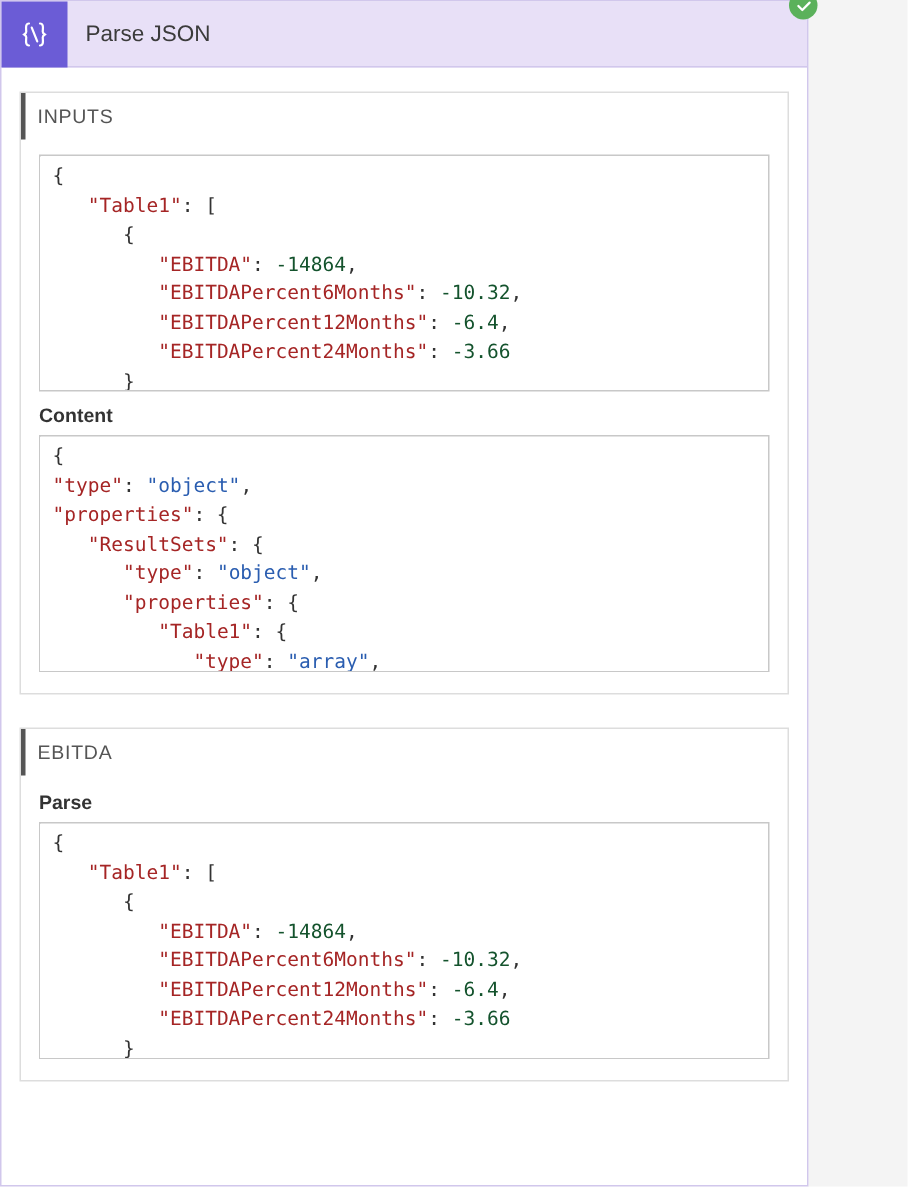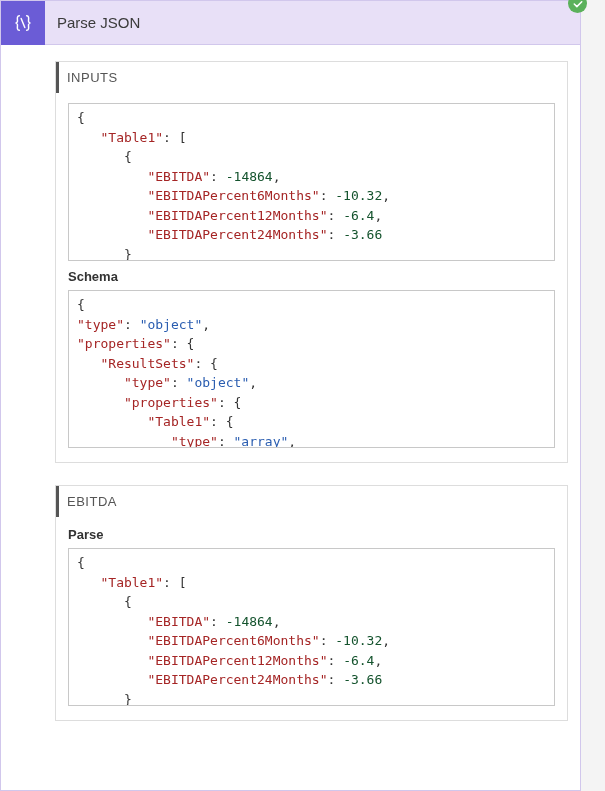--- a/index.html
+++ b/index.html
@@ -4,21 +4,21 @@
 <style>
 * { box-sizing: border-box; margin: 0; padding: 0; }
 body {
   font-family: "Segoe UI", Tahoma, Geneva, sans-serif;
   background: #f4f4f4;
   width: 605px;
   height: 791px;
   overflow: hidden;
 }
 .card {
-  width: 581px;
+  width: 539px;
   height: 791px;
   background: #fff;
   border: 1px solid #d1c7ec;
   position: relative;
 }
 .header {
   background: #e8e0f7;
   border-bottom: 1px solid #d1c7ec;
   height: 44px;
   display: flex;
@@ -59,21 +59,20 @@
   height: 44px;
   background: #d8cdf0;
   display: flex;
   align-items: center;
   justify-content: center;
   font-size: 14px;
   color: #3b3b3b;
 }
 .body {
   padding: 16px 12px 12px 12px;
-  margin-left: 42px;
 }
 .section {
   border: 1px solid #ddd;
   margin-bottom: 22px;
   padding: 0 12px 14px 12px;
 }
 .section-header {
   border-left: 3px solid #555;
   padding: 8px 0 8px 8px;
   margin-left: -12px;
@@ -138,21 +137,21 @@
 
       <div class="codebox"><span class="tok-brace">{</span>
    <span class="tok-key">"Table1"</span><span>: [</span>
       <span class="tok-brace">{</span>
          <span class="tok-key">"EBITDA"</span><span>: </span><span class="tok-num">-14864</span><span>,</span>
          <span class="tok-key">"EBITDAPercent6Months"</span><span>: </span><span class="tok-num">-10.32</span><span>,</span>
          <span class="tok-key">"EBITDAPercent12Months"</span><span>: </span><span class="tok-num">-6.4</span><span>,</span>
          <span class="tok-key">"EBITDAPercent24Months"</span><span>: </span><span class="tok-num">-3.66</span>
       <span class="tok-brace">}</span></div>
 
-      <div class="field-label">Schema</div>
+      <div class="field-label">Content</div>
       <div class="codebox"><span class="tok-brace">{</span>
 <span class="tok-key">"type"</span><span>: </span><span class="tok-str">"object"</span><span>,</span>
 <span class="tok-key">"properties"</span><span>: {</span>
    <span class="tok-key">"ResultSets"</span><span>: {</span>
       <span class="tok-key">"type"</span><span>: </span><span class="tok-str">"object"</span><span>,</span>
       <span class="tok-key">"properties"</span><span>: {</span>
          <span class="tok-key">"Table1"</span><span>: {</span>
             <span class="tok-key">"type"</span><span>: </span><span class="tok-str">"array"</span><span>,</span></div>
     </div>
 

